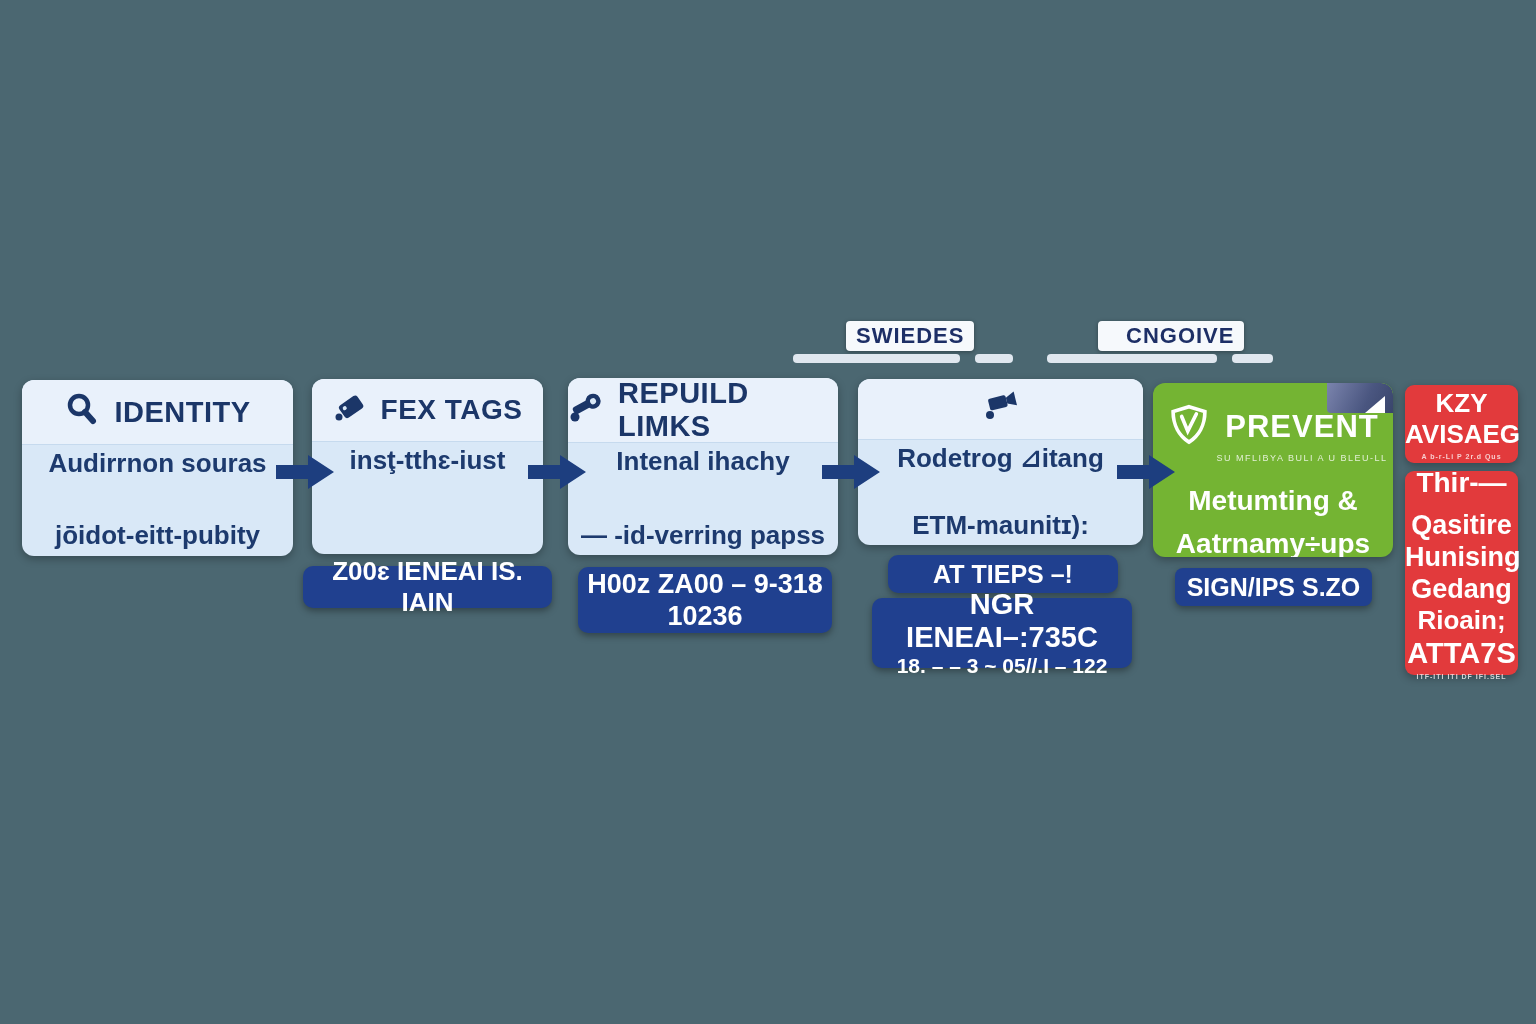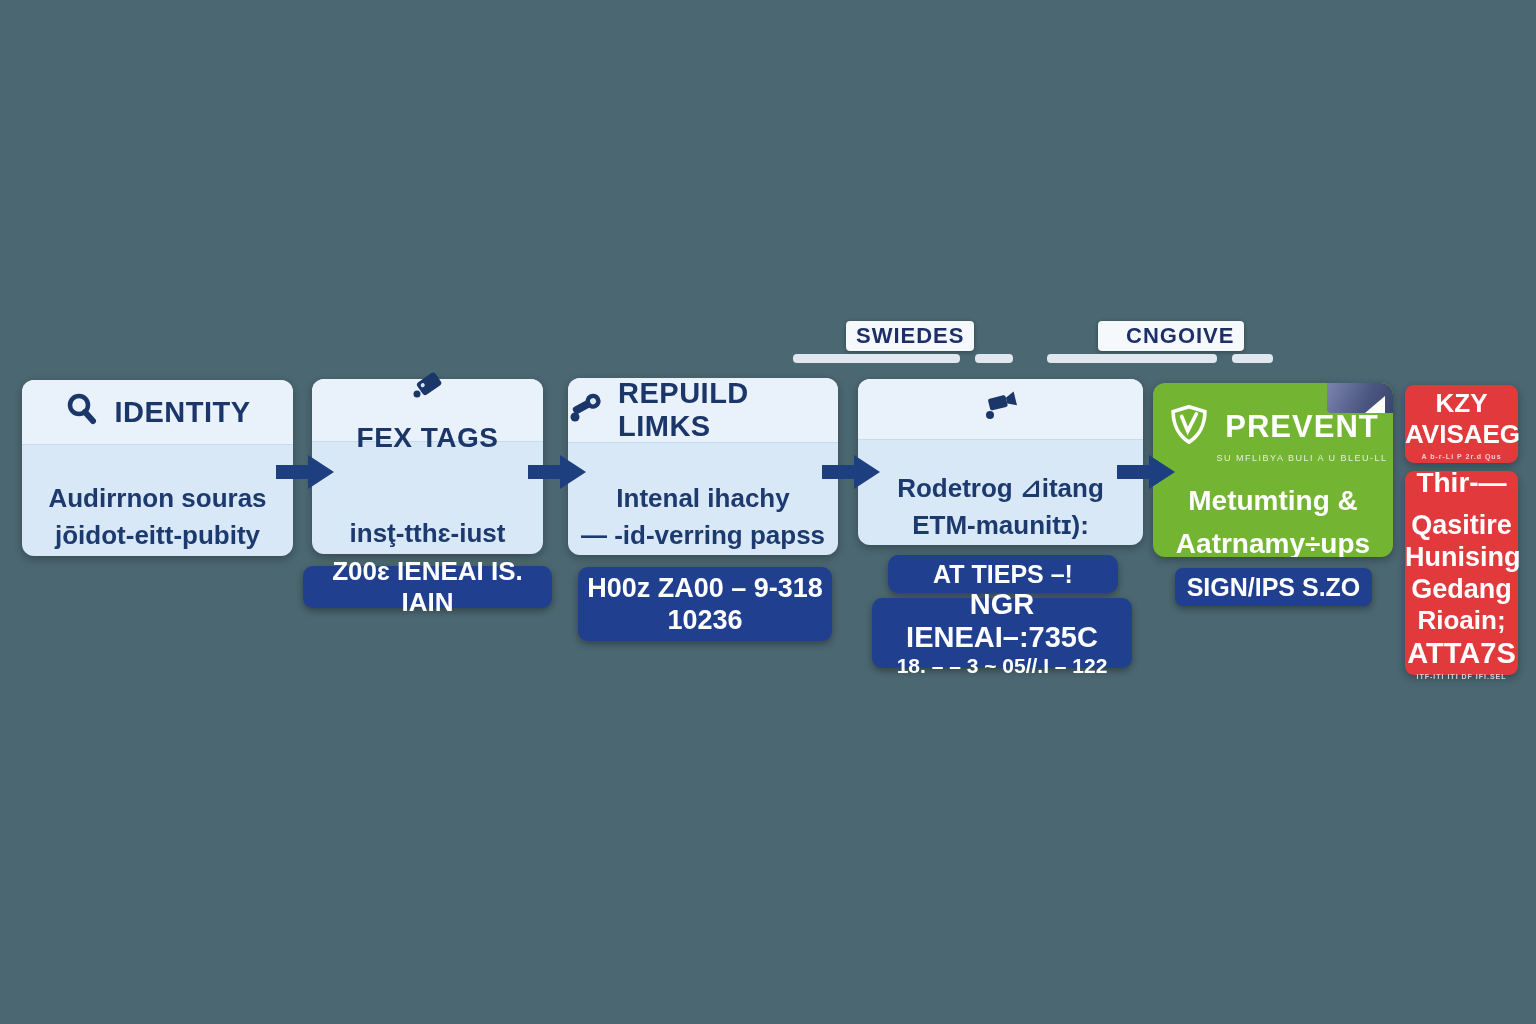--- a/index.html
+++ b/index.html
@@ -12,21 +12,21 @@
     position:absolute;background:#d9e8f7;border-radius:12px;
     box-shadow:0 3px 8px rgba(0,0,0,.28);
   }
   .card-header{
     background:#e9f1fb;border-bottom:1px solid #c6daee;
     border-radius:12px 12px 0 0;
     display:flex;align-items:center;justify-content:center;gap:14px;
     color:#1b3668;font-weight:bold;font-size:29px;letter-spacing:.5px;
   }
   .card-body{
-    display:flex;flex-direction:column;align-items:center;justify-content:flex-end;
+    display:flex;flex-direction:column;align-items:center;justify-content:space-between;
     color:#1d3a6e;font-weight:600;font-size:26px;line-height:1.45;text-align:center;
   }
   .badge{
     position:absolute;background:#20408f;border-radius:10px;color:#ffffff;
     font-weight:bold;display:flex;flex-direction:column;align-items:center;
     justify-content:center;text-align:center;
     box-shadow:0 3px 7px rgba(0,0,0,.35);
   }
   .green-card{
     position:absolute;background:#74b433;border-radius:12px;color:#fff;
@@ -83,21 +83,21 @@
     </span>
     <span>IDENTITY</span>
   </div>
   <div class="card-body" style="height:110px;">
     <span>Audirrnon souras</span>
     <span>jōidot-eitt-pubity</span>
   </div>
 </div>
 
 <div class="card" style="left:312px;top:379px;width:231px;height:175px;">
-  <div class="card-header" style="height:62px;font-size:28px;flex-direction:column;">
+  <div class="card-header" style="height:62px;font-size:28px;">
     <span class="hdr-icon">
       <svg width="34" height="34" viewBox="0 0 34 34">
         <g transform="rotate(-35 17 17)">
           <rect x="7" y="10" width="22" height="15" rx="3" fill="#1b3668"></rect>
           <circle cx="12" cy="15" r="2" fill="#d9e8f7"></circle>
         </g>
         <circle cx="6" cy="27" r="3.5" fill="#1b3668"></circle>
       </svg>
     </span>
     <span>FEX TAGS</span>
@@ -122,21 +122,21 @@
         <circle cx="7" cy="28" r="4.5" fill="#1b3668"></circle>
       </svg>
     </span>
     <span>REPUILD LIMKS</span>
   </div>
   <div class="card-body" style="height:112px;">
     <span>Intenal ihachy</span>
     <span>— -id-verring papss</span>
   </div>
 </div>
-<div class="badge" style="left:578px;top:567px;width:254px;height:74px;font-size:27px;line-height:1.2;">
+<div class="badge" style="left:578px;top:567px;width:254px;height:66px;font-size:27px;line-height:1.2;">
   <span>H00z ZA00 – 9-318</span>
   <span>10236</span>
 </div>
 
 <div class="card" style="left:858px;top:379px;width:285px;height:166px;">
   <div class="card-header" style="height:60px;font-size:28px;letter-spacing:0;">
     <span class="hdr-icon">
       <svg width="36" height="36" viewBox="0 0 36 36">
         <g transform="rotate(-14 18 15)">
           <rect x="6" y="8" width="18" height="12" rx="2" fill="#1b3668"></rect>

